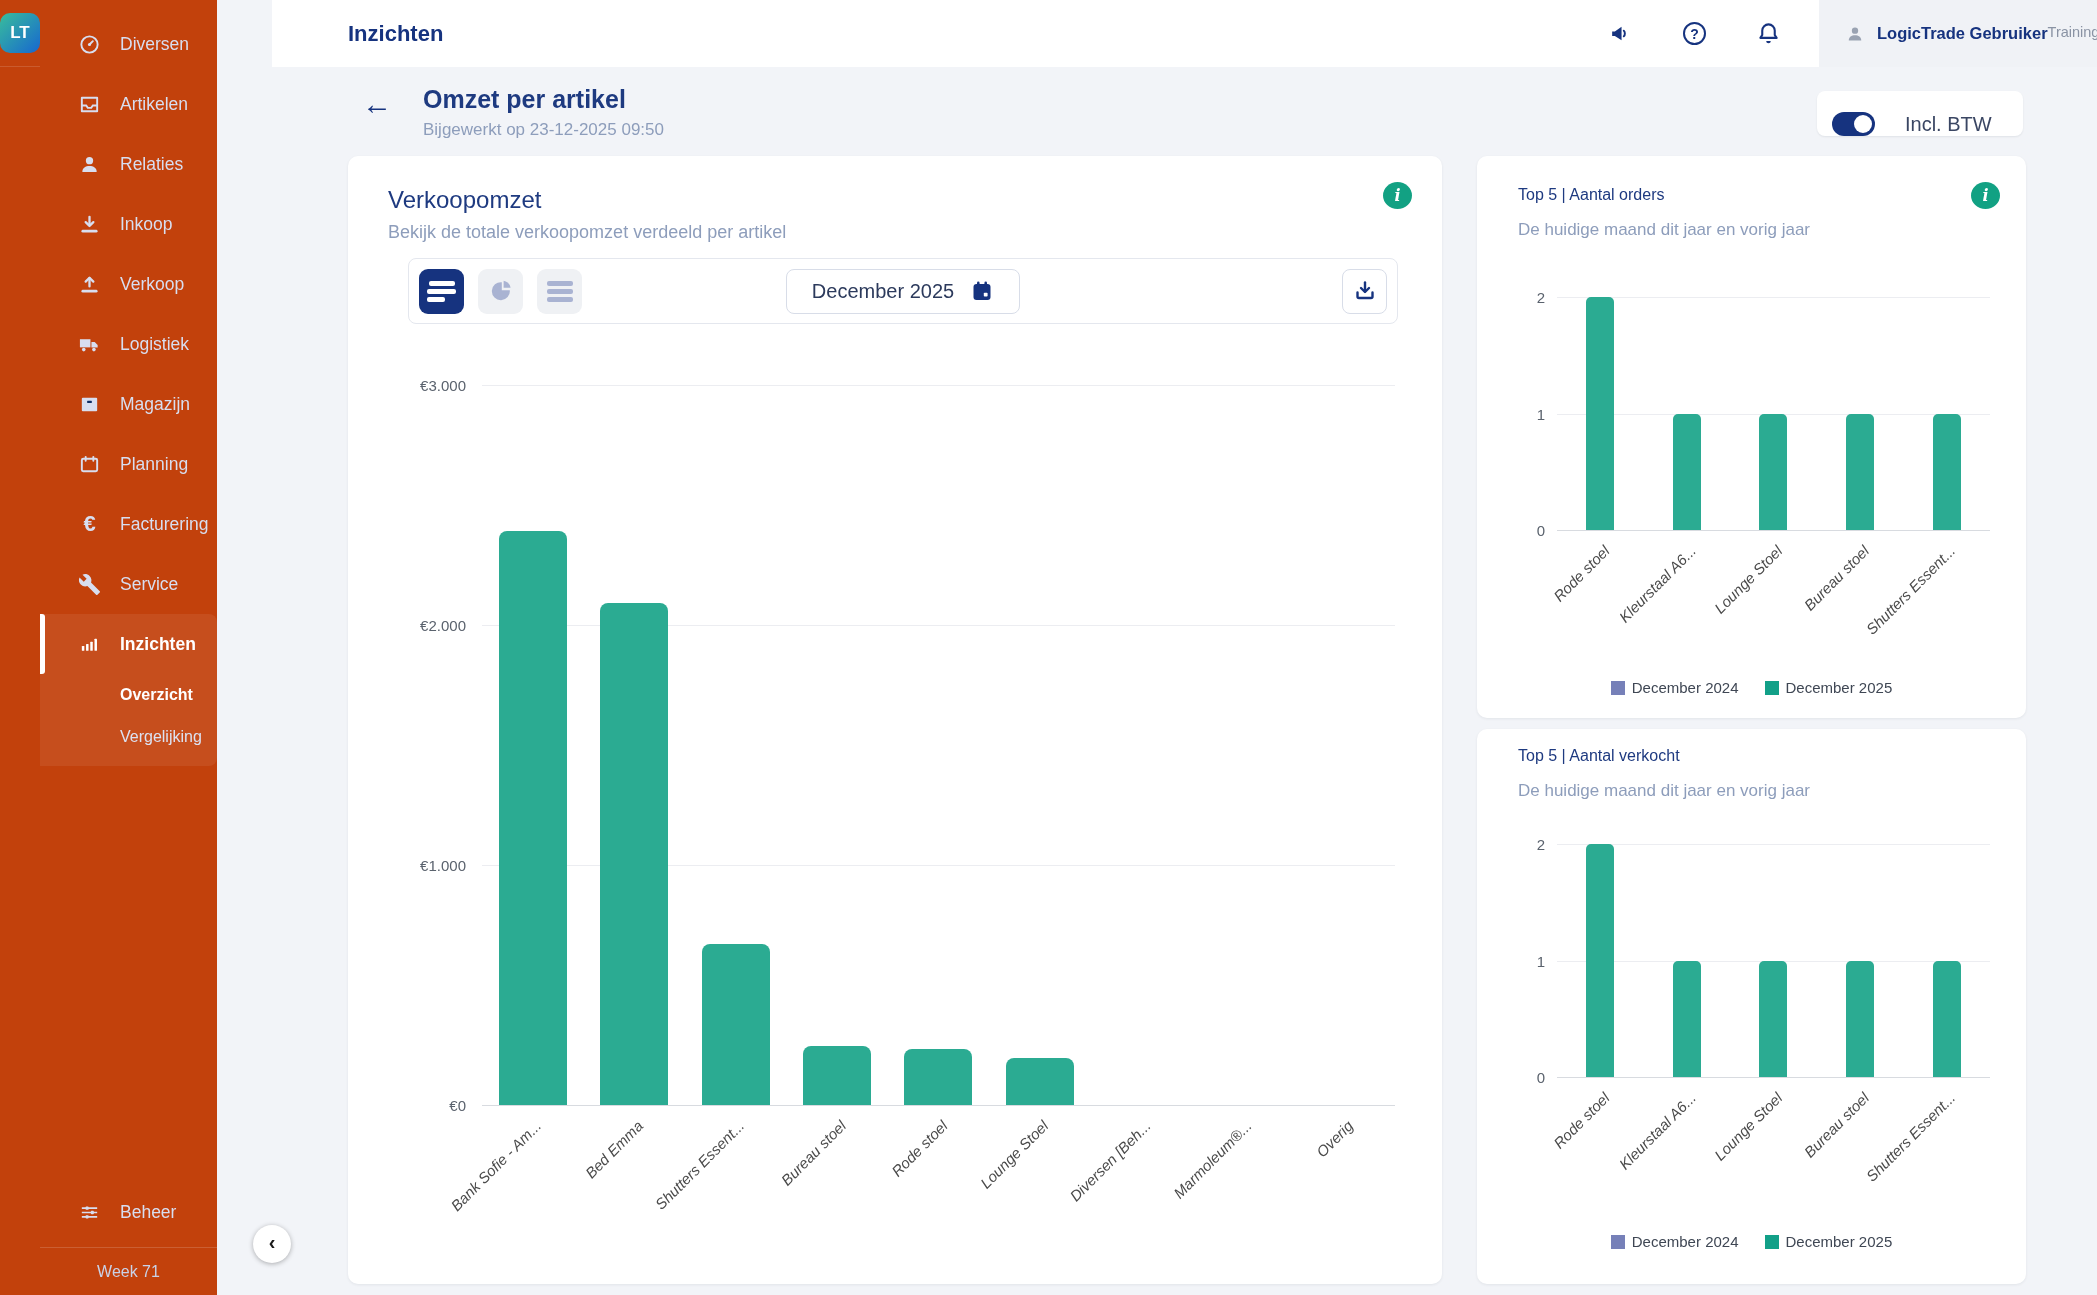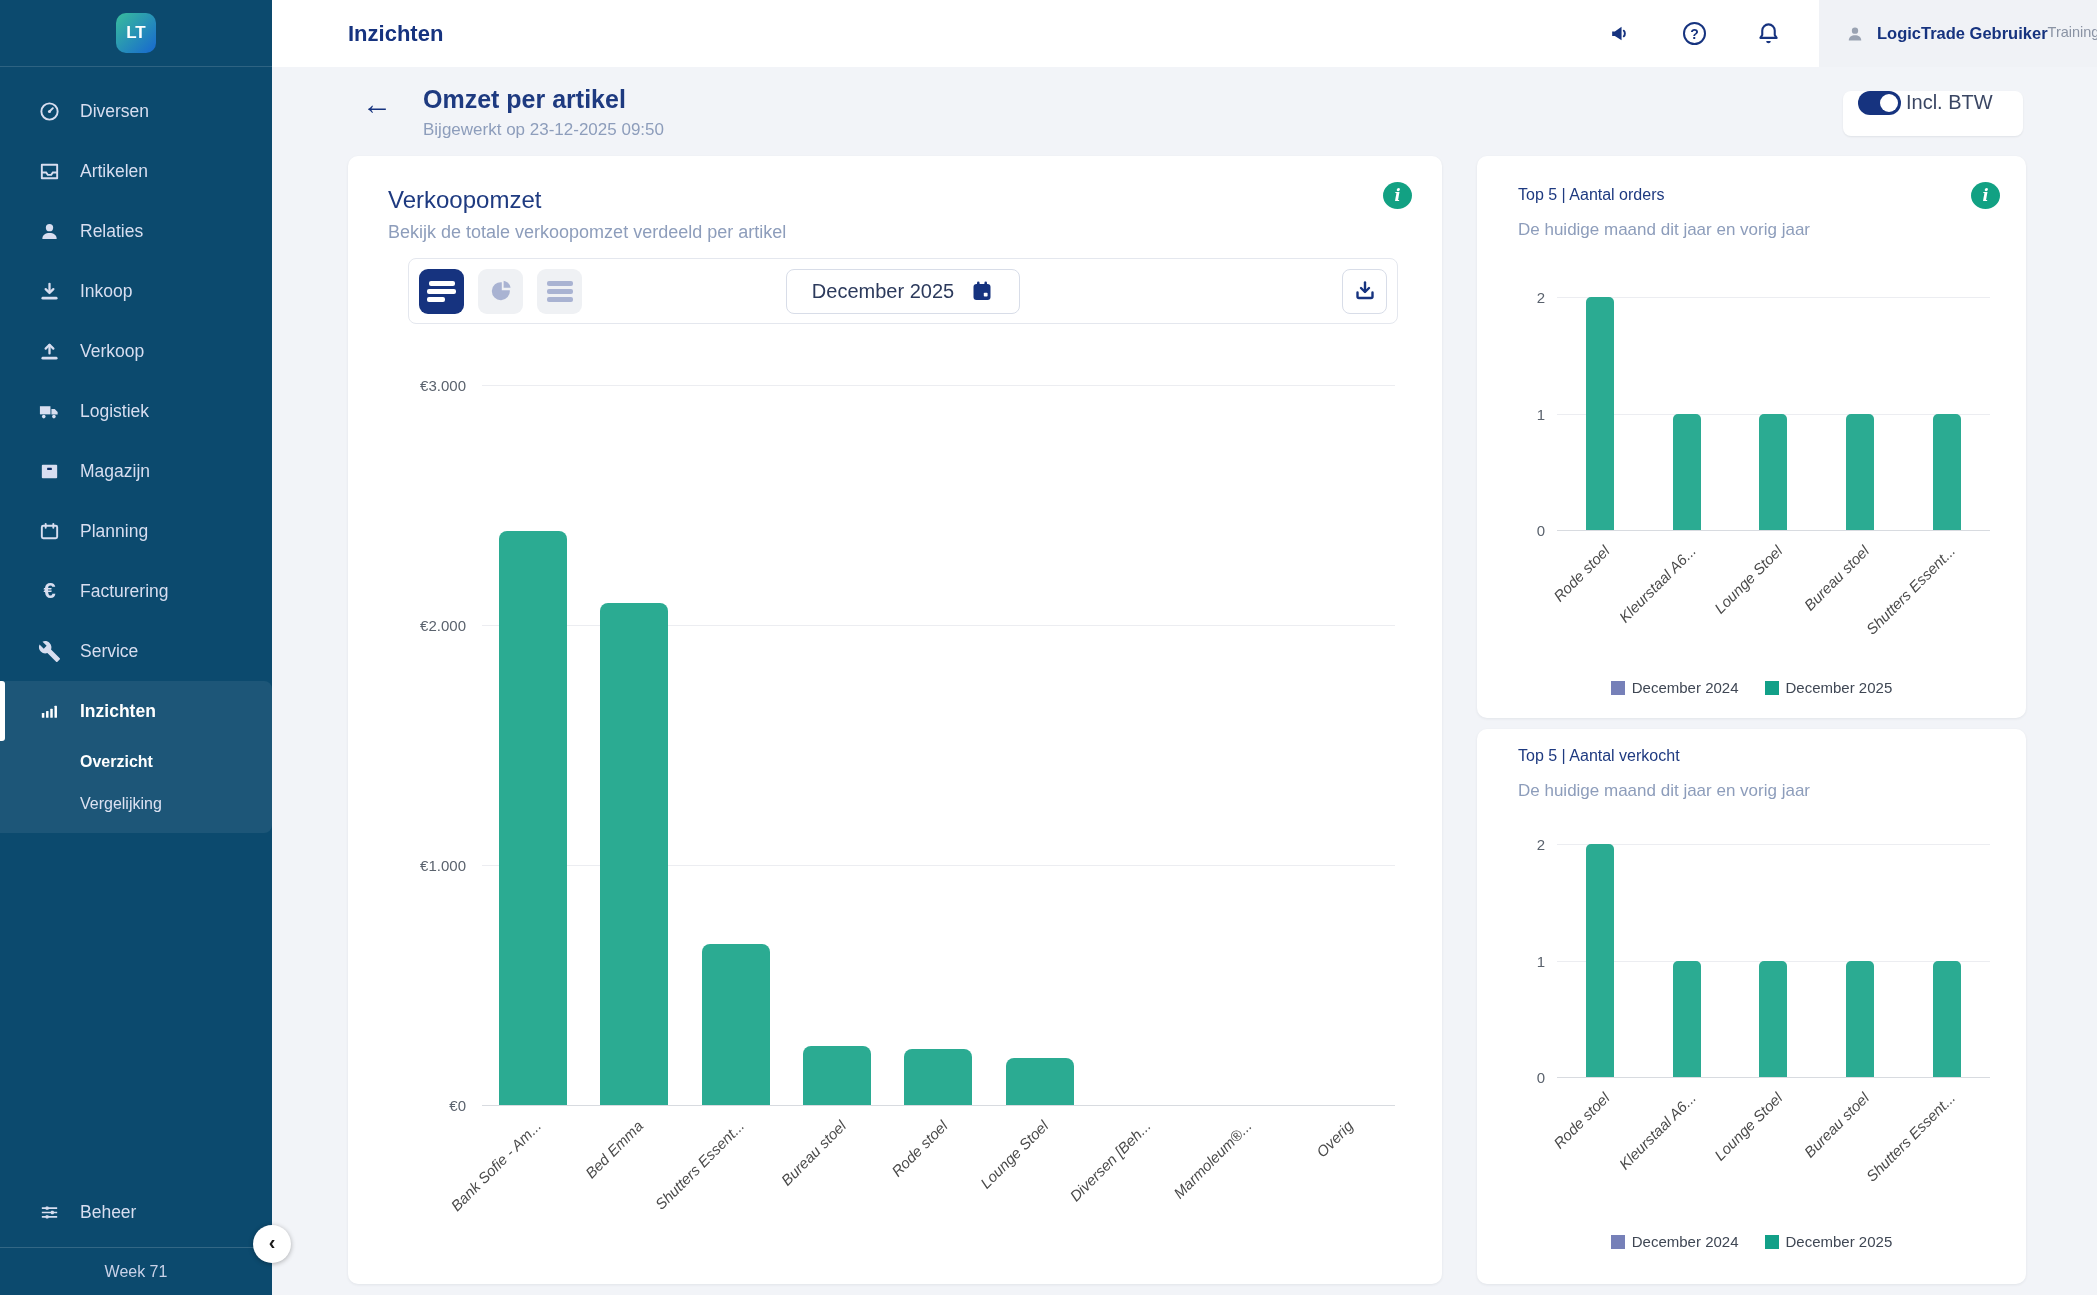--- a/index.html
+++ b/index.html
@@ -1,21 +1,21 @@
 <!DOCTYPE html>
 <html><head>
 <meta charset="utf-8">
 <style>
   * { margin:0; padding:0; box-sizing:border-box; }
   html,body { width:2097px; height:1295px; overflow:hidden;
     font-family:"Liberation Sans", sans-serif; background:#F2F4F8; position:relative; }
 
   
-  .sidebar { position:absolute; left:0; top:0; bottom:0; width:272px; background:#0c4a6e; z-index:5;
-    display:flex; flex-direction:column; }
+  .sidebar { position:absolute; left:0; top:0; bottom:0; width:217px; background:#c2410c; z-index:5;
+    display:flex; flex-direction:row; }
   .logo-wrap { height:67px; display:flex; align-items:center; justify-content:center;
     border-bottom:1px solid rgba(255,255,255,.14); flex:none; }
   .logo { width:40px; height:40px; border-radius:10px; background:linear-gradient(135deg,#38BD9C 0%,#1767D0 100%);
     display:flex; align-items:center; justify-content:center; color:#fff; font-weight:bold; font-size:17px; }
   .nav { flex:1; display:flex; flex-direction:column; padding-top:14px; min-height:0; }
   .nav-item { height:60px; flex:none; display:flex; align-items:center; padding-left:38px; gap:19px;
     font-size:17.5px; color:#D8DEF0; cursor:pointer; }
   .nav-item .ni { width:23px; height:23px; flex:none; display:flex; align-items:center; justify-content:center; }
   .nav-item svg { width:23px; height:23px; }
   .euro-glyph { font-size:22px; font-weight:bold; line-height:1; }
@@ -44,22 +44,22 @@
   .user-meta { display:flex; flex-direction:row; line-height:1.25; }
   .user-name { font-size:16.5px; font-weight:bold; color:#16337F; white-space:nowrap; }
   .user-role { font-size:14.5px; color:#8A93A4; }
   .user-caret { margin-left:auto; font-size:11px; color:#16337F; }
 
   
   .content { position:absolute; left:272px; top:67px; right:0; bottom:0; background:#F2F4F8; }
   .back-btn { position:absolute; left:90px; top:22px; font-size:30px; color:#16337F; cursor:pointer; line-height:1; }
   .page-title { position:absolute; left:151px; top:18px; font-size:25px; font-weight:600; color:#1E3A80; }
   .page-updated { position:absolute; left:151px; top:53px; font-size:17px; color:#8D9DBB; }
-  .vat-card { position:absolute; right:74px; top:24px; width:180px; height:45px; background:#fff; border-radius:8px;
-    box-shadow:0 1px 2px rgba(16,24,40,.08); display:flex; align-items:flex-start; gap:5px; padding-left:15px; }
+  .vat-card { position:absolute; right:74px; top:24px; width:206px; height:45px; background:#fff; border-radius:8px;
+    box-shadow:0 1px 2px rgba(16,24,40,.08); display:flex; align-items:flex-end; gap:30px; padding-left:15px; }
   .toggle { width:43px; height:24px; border-radius:13px; background:#16337F; position:relative; cursor:pointer; flex:none; }
   .toggle .knob { position:absolute; right:3px; top:3px; width:18px; height:18px; border-radius:50%; background:#fff; }
   .vat-label { font-size:20px; color:#3A4663; }
 
   .card { position:absolute; background:#fff; border-radius:10px; box-shadow:0 1px 3px rgba(16,24,40,.07); }
   .card-main { left:76px; top:89px; width:1094px; height:1128px; }
   .card-orders { left:1205px; top:89px; width:549px; height:562px; }
   .card-sold  { left:1205px; top:662px; width:549px; height:555px; }
 
   .card-title { position:absolute; left:40px; font-size:24px; font-weight:400; color:#1E3A80; }

